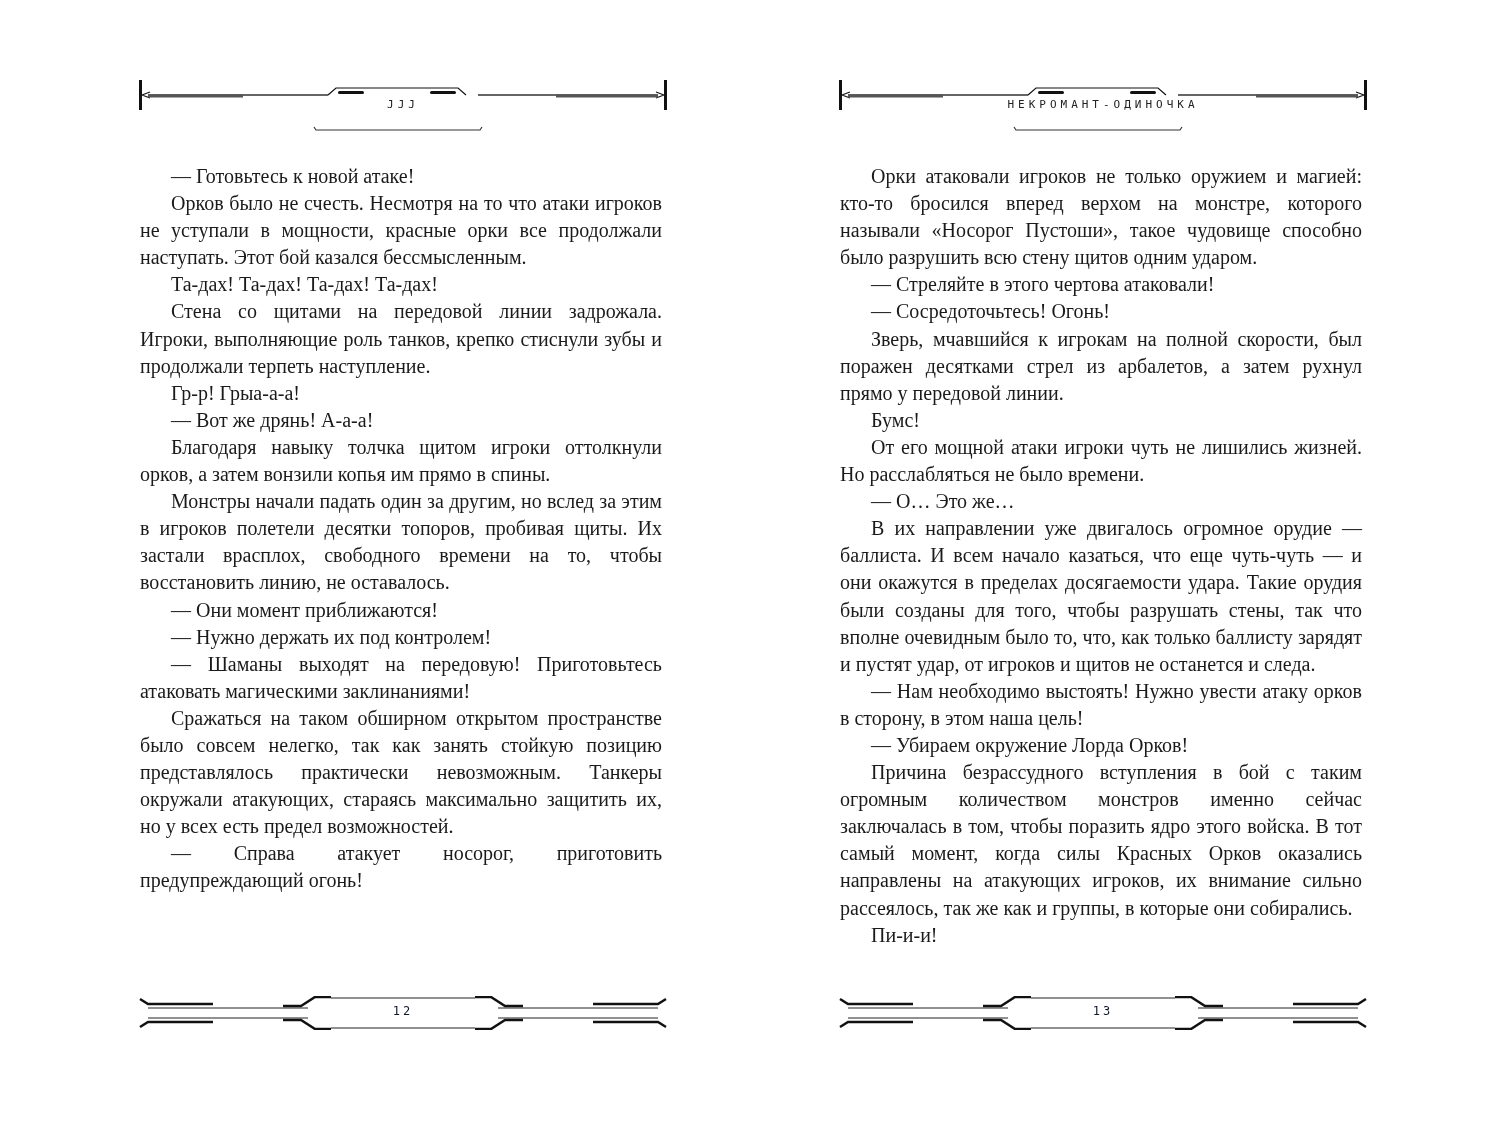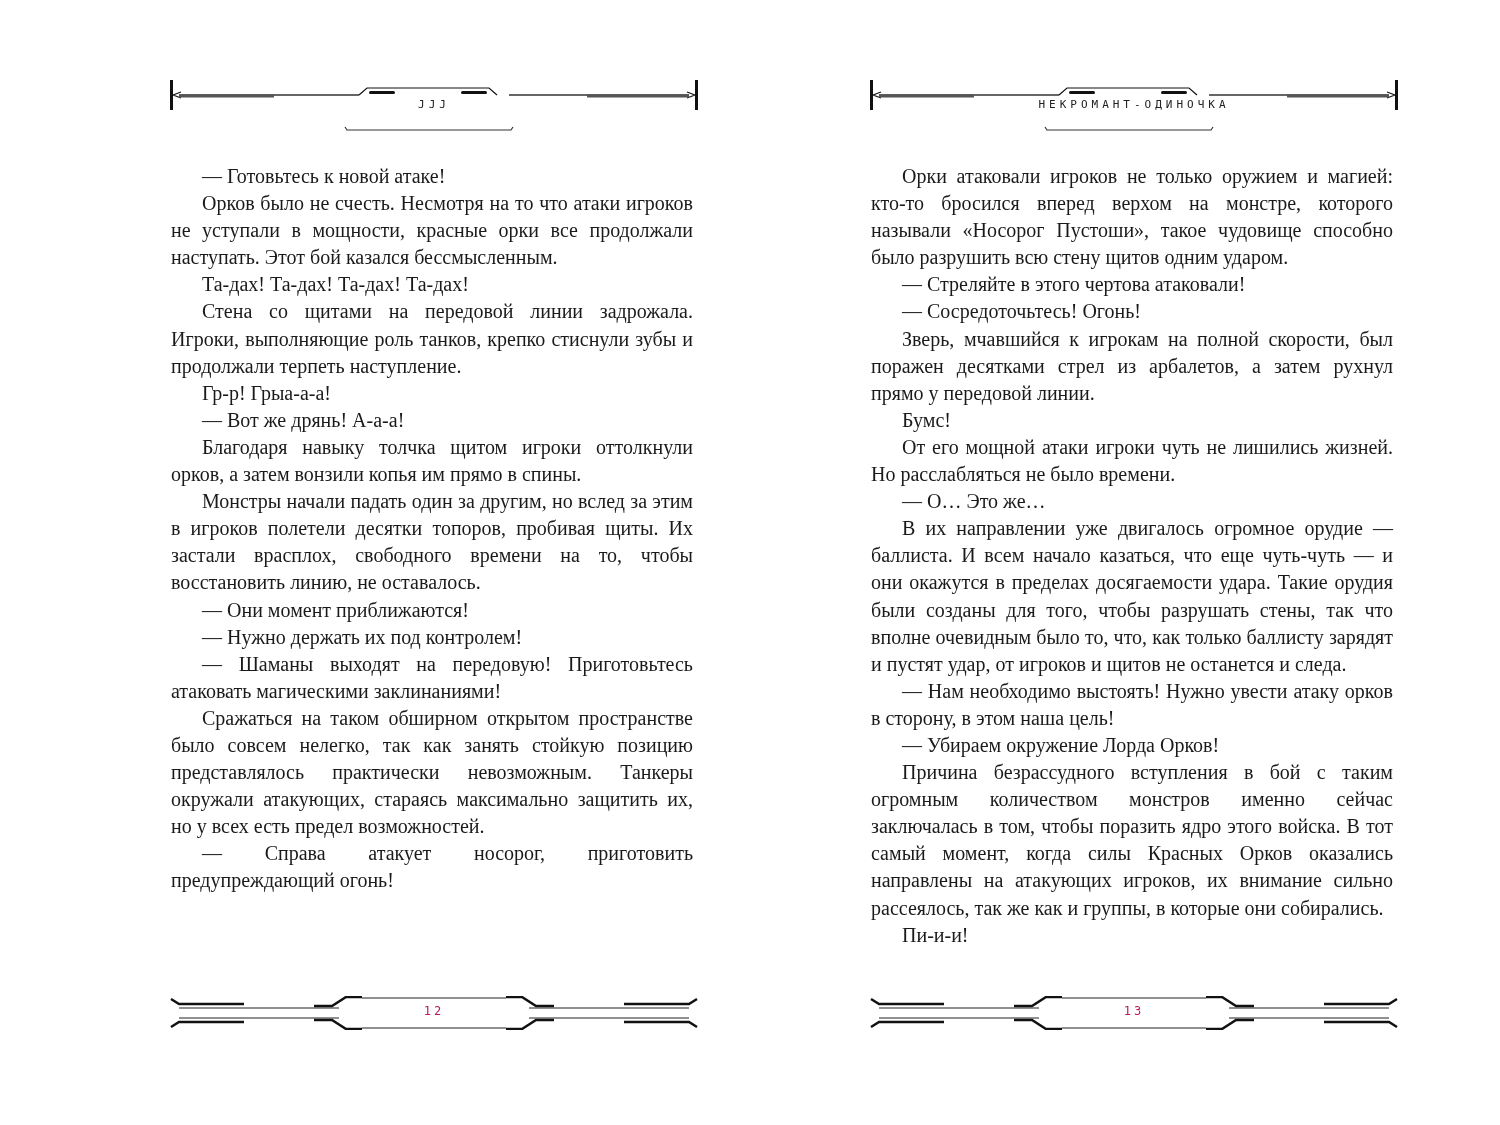--- a/index.html
+++ b/index.html
@@ -1,35 +1,35 @@
 <!DOCTYPE html>
 <html><head>
   <meta charset="utf-8">
   <style>
     html, body { margin: 0; padding: 0; background: #ffffff; }
     body { width: 1500px; height: 1125px; position: relative; overflow: hidden;
            font-family: "Liberation Serif", "DejaVu Serif", serif; color: #1a1a1a; }
-    .page { position: absolute; top: 0; width: 530px; height: 1125px; margin-left: 31px; }
+    .page { position: absolute; top: 0; width: 530px; height: 1125px; }
     .page.left { left: 138px; }
     .page.right { left: 838px; }
 
     .header { position: absolute; top: 75px; left: 0; width: 530px; height: 60px; }
     .header svg { position: absolute; left: 0; top: 0; }
     .running-head { position: absolute; top: 23px; left: 0; width: 530px; text-align: center;
       font-family: "DejaVu Sans Mono", monospace; font-size: 11px; letter-spacing: 4px; color: #222; }
 
     .text { position: absolute; top: 163px; left: 2px; width: 522px;
       font-size: 20px; line-height: 27.1px; text-align: justify; }
     .text p { margin: 0; text-indent: 31px; }
     .text p.it { }
 
     .footer { position: absolute; top: 996px; left: 0; width: 530px; height: 34px; }
     .footer svg { position: absolute; left: 0; top: 0; }
     .folio { position: absolute; top: 8px; left: 0; width: 530px; text-align: center;
-      font-family: "DejaVu Sans Mono", monospace; font-size: 12px; letter-spacing: 3px; color: #be185d; }
+      font-family: "DejaVu Sans Mono", monospace; font-size: 12px; letter-spacing: 3px; color: #0f172a; }
   </style>
 </head>
 <body>
 
 <div class="page left">
   <div class="header">
     <svg width="530" height="60" viewBox="0 0 530 60">
       <rect x="1" y="5" width="3" height="30" fill="#111"></rect>
       <rect x="526" y="5" width="3" height="30" fill="#111"></rect>
       <path d="M4 20 L12 17 M4 20 L12 23" stroke="#111" stroke-width="1.2" fill="none"></path>

